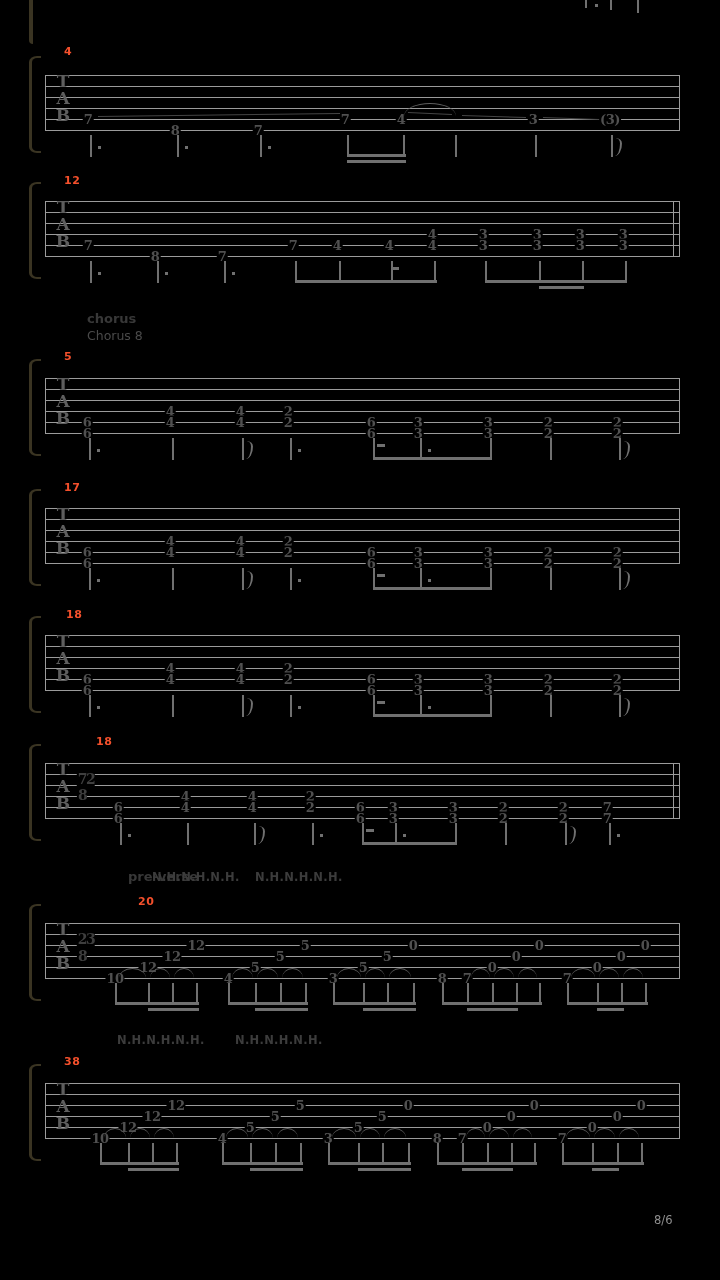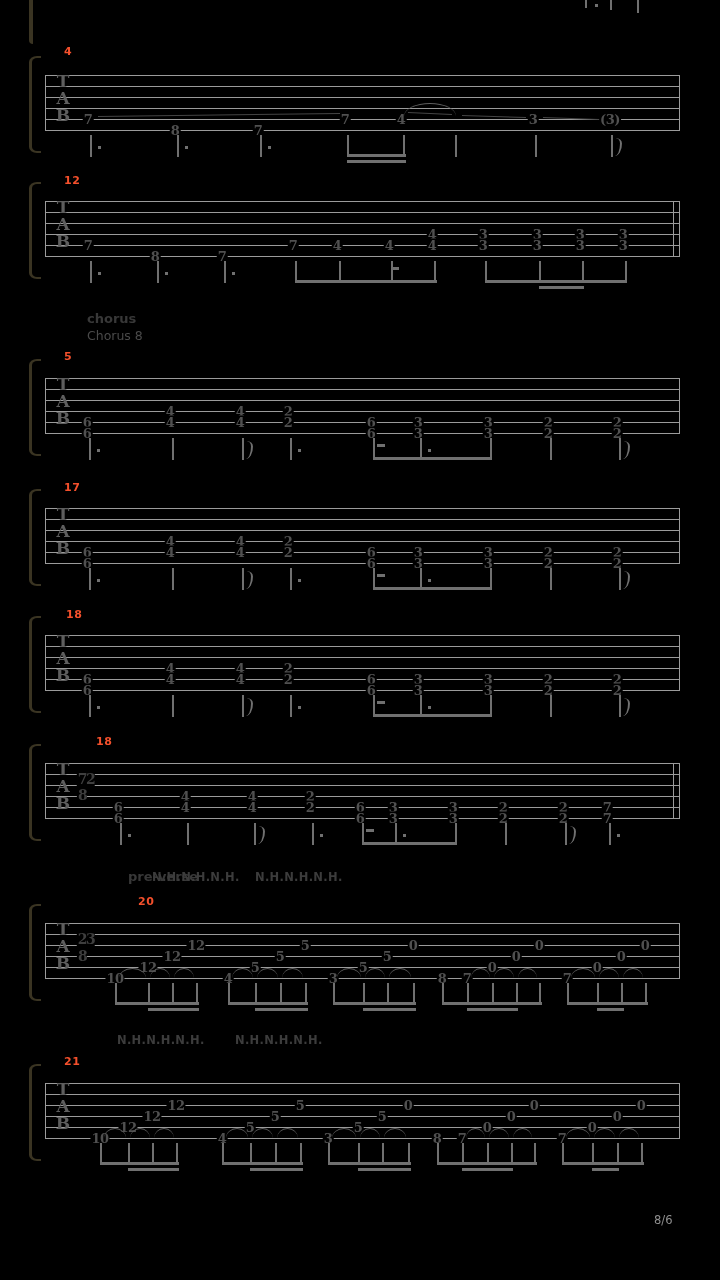--- a/index.html
+++ b/index.html
@@ -424,21 +424,21 @@
       <div class="staff-line" style="position: absolute; left: 45px; top: 1094px; width: 635px;"></div>
       <div class="staff-line" style="position: absolute; left: 45px; top: 1105px; width: 635px;"></div>
       <div class="staff-line" style="position: absolute; left: 45px; top: 1116px; width: 635px;"></div>
       <div class="staff-line" style="position: absolute; left: 45px; top: 1127px; width: 635px;"></div>
       <div class="staff-line" style="position: absolute; left: 45px; top: 1138px; width: 635px;"></div>
       <div class="barline" style="position: absolute; left: 45px; top: 1083px; height: 56px;"></div>
       <div class="barline" style="position: absolute; left: 679px; top: 1083px; height: 56px;"></div>
       <div class="tab-letter" style="position: absolute; left: 63px; top: 1081px;">T</div>
       <div class="tab-letter" style="position: absolute; left: 63px; top: 1098px;">A</div>
       <div class="tab-letter" style="position: absolute; left: 63px; top: 1115px;">B</div>
-      <div class="measure-number" style="position: absolute; left: 64px; top: 1055px;">21</div>
+      <div class="measure-number" style="position: absolute; left: 64px; top: 1055px;">38</div>
       <div class="note" style="position: absolute; left: 100px; top: 1138px;">10</div>
       <div class="note" style="position: absolute; left: 128px; top: 1127px;">12</div>
       <div class="note" style="position: absolute; left: 152px; top: 1116px;">12</div>
       <div class="note" style="position: absolute; left: 176px; top: 1105px;">12</div>
       <div class="note" style="position: absolute; left: 222px; top: 1138px;">4</div>
       <div class="note" style="position: absolute; left: 250px; top: 1127px;">5</div>
       <div class="note" style="position: absolute; left: 275px; top: 1116px;">5</div>
       <div class="note" style="position: absolute; left: 300px; top: 1105px;">5</div>
       <div class="note" style="position: absolute; left: 328px; top: 1138px;">3</div>
       <div class="note" style="position: absolute; left: 358px; top: 1127px;">5</div>

